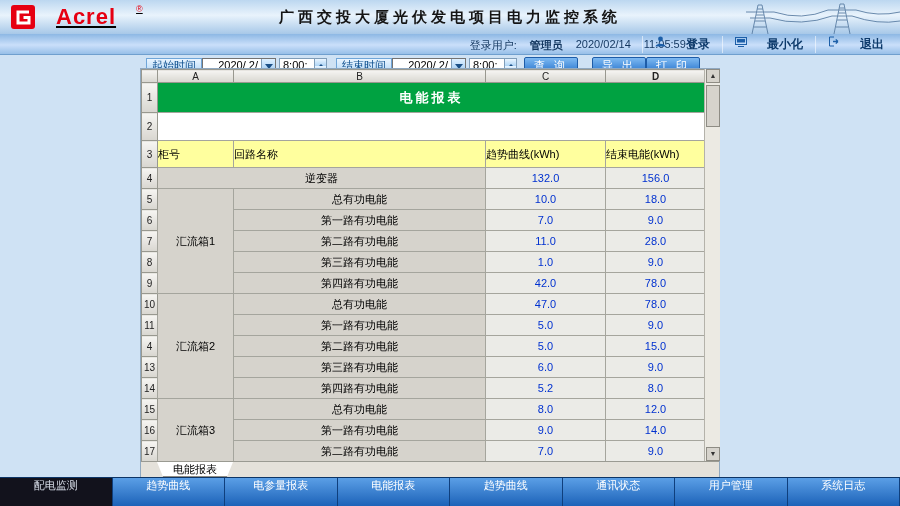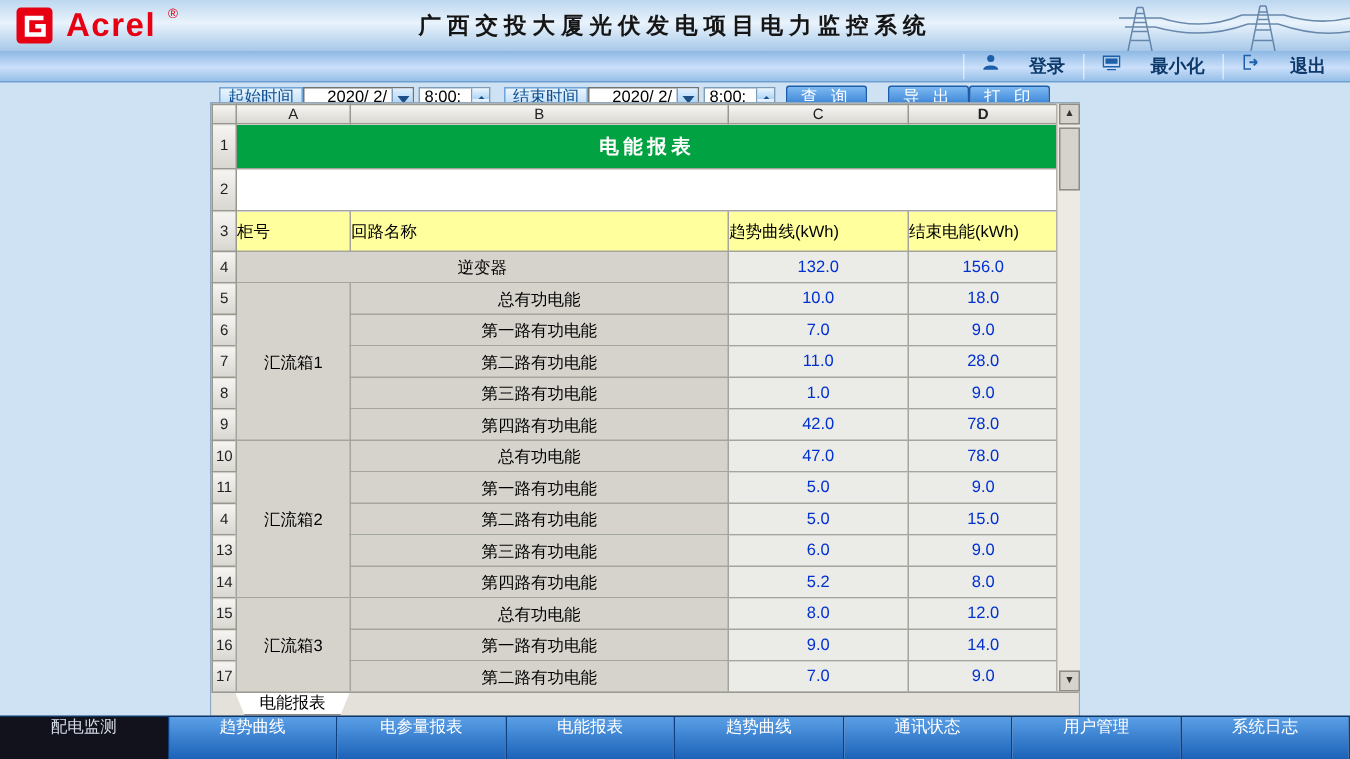--- a/index.html
+++ b/index.html
@@ -2,21 +2,21 @@
 <html style="--green_banner: #00a241; --yellow_header: #ffff9e; --value_text: #0031d0; --nav_blue: #1c62b8; --nav_dark: #12121c; --accent_red: #e60012;"><head>
 <meta charset="utf-8">
 <style>
   *{box-sizing:border-box;margin:0;padding:0;}
   html,body{width:900px;height:506px;}
   body{position:relative;overflow:hidden;background:#cfe2f4;font-family:"Liberation Sans","DejaVu Sans",sans-serif;}
 
   
   .header{position:absolute;left:0;top:0;width:900px;height:34px;
     background:linear-gradient(180deg,#bcd7f0 0%,#e9f3fc 45%,#a7c8e8 100%);}
-  .logo{position:absolute;left:10px;top:4px;display:flex;align-items:flex-start;gap:8px;}
+  .logo{position:absolute;left:10px;top:4px;display:flex;align-items:flex-start;gap:20px;text-decoration:underline;}
   .logo-mark{width:26px;height:26px;}
   .logo-text{color:var(--accent_red,#e60012);font-size:22px;font-weight:bold;line-height:26px;letter-spacing:1px;}
   .logo-reg{color:var(--accent_red,#e60012);font-size:9px;line-height:10px;}
   .app-title{position:absolute;left:0;right:0;top:8px;text-align:center;font-size:15px;font-weight:bold;letter-spacing:4px;color:#151515;}
   .towers{position:absolute;right:0;top:0;}
 
   
   .userbar{position:absolute;left:0;top:34px;width:900px;height:21px;
     background:linear-gradient(180deg,#8db8e4 0%,#cadffa 55%,#97bfe8 100%);border-bottom:1px solid #6f9fce;}
   .user-info{position:absolute;right:205px;top:4px;display:flex;gap:13px;font-size:11px;color:#12365f;white-space:nowrap;}
@@ -94,20 +94,26 @@
       <path d="M16,12 L44,12 M20,18 L40,18"></path>
       <path d="M104,34 L110,4 M120,34 L114,4 M110,4 L114,4"></path>
       <path d="M106,27 L118,27 M107,20 L117,20 M108,13 L116,13 M109,8 L115,8"></path>
       <path d="M98,10 L126,10 M102,16 L122,16"></path>
       <path d="M44,12 Q72,21 98,10 M40,18 Q72,27 102,16 M126,10 Q148,17 170,12 M122,16 Q148,25 170,21"></path>
     </g>
   </svg>
 </div>
 
 <div class="userbar">
+  <div class="user-info">
+    <span>登录用户:</span>
+    <b>管理员</b>
+    <span>2020/02/14</span>
+    <span>11:05:59.9</span>
+  </div>
   <div class="ub-actions">
     <div class="ub-btn">
       <svg width="11" height="11" viewBox="0 0 11 11">
           <circle cx="5.5" cy="3" r="2.4" fill="#1d5fa8"></circle>
           <path d="M0.5,10.5 C0.5,6.8 10.5,6.8 10.5,10.5 Z" fill="#1d5fa8"></path>
         </svg>
       <span>登录</span>
     </div>
     <div class="ub-btn">
       <svg width="12" height="11" viewBox="0 0 12 11">

